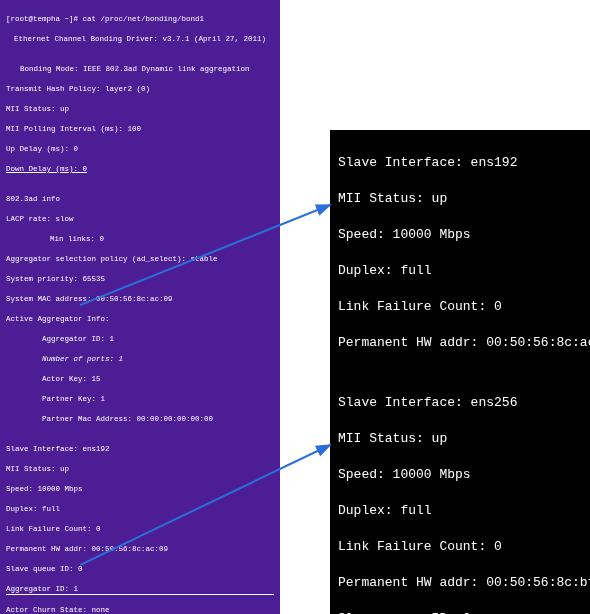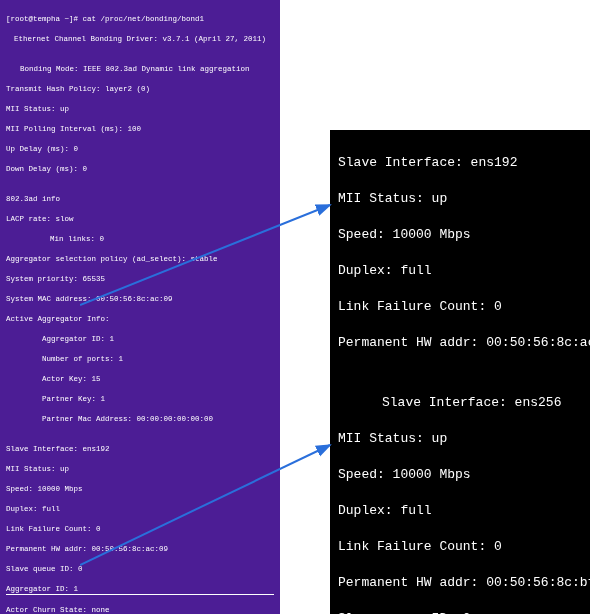--- a/index.html
+++ b/index.html
@@ -66,31 +66,31 @@
 
 <div class="terminal-left">
 <span style="display: block;">[root@tempha ~]# cat /proc/net/bonding/bond1</span>
 <span style="display: block; text-align: center;">Ethernet Channel Bonding Driver: v3.7.1 (April 27, 2011)</span>
 <span style="display: block;"></span>
 <span style="display: block; padding-left: 14px;">Bonding Mode: IEEE 802.3ad Dynamic link aggregation</span>
 <span style="display: block;">Transmit Hash Policy: layer2 (0)</span>
 <span style="display: block;">MII Status: up</span>
 <span style="display: block;">MII Polling Interval (ms): 100</span>
 <span style="display: block;">Up Delay (ms): 0</span>
-<span style="display: block;">Down Delay (ms): 0</span>
+<span style="display: block; text-decoration: underline;">Down Delay (ms): 0</span>
 <span style="display: block;"></span>
 <span style="display: block;">802.3ad info</span>
 <span style="display: block;">LACP rate: slow</span>
 <span style="display: block; padding-left: 44px;">Min links: 0</span>
 <span style="display: block;">Aggregator selection policy (ad_select): stable</span>
 <span style="display: block;">System priority: 65535</span>
 <span style="display: block;">System MAC address: 00:50:56:8c:ac:09</span>
 <span style="display: block;">Active Aggregator Info:</span>
 <span style="display: block;">        Aggregator ID: 1</span>
-<span style="display: block;">        Number of ports: 1</span>
+<span style="display: block; font-style: italic;">        Number of ports: 1</span>
 <span style="display: block;">        Actor Key: 15</span>
 <span style="display: block;">        Partner Key: 1</span>
 <span style="display: block;">        Partner Mac Address: 00:00:00:00:00:00</span>
 <span style="display: block;"></span>
 <span style="display: block;">Slave Interface: ens192</span>
 <span style="display: block;">MII Status: up</span>
 <span style="display: block;">Speed: 10000 Mbps</span>
 <span style="display: block;">Duplex: full</span>
 <span style="display: block;">Link Failure Count: 0</span>
 <span style="display: block;">Permanent HW addr: 00:50:56:8c:ac:09</span>
@@ -140,21 +140,21 @@
 <span style="display: block;">MII Status: up</span>
 <span style="display: block;">Speed: 10000 Mbps</span>
 <span style="display: block;">Duplex: full</span>
 <span style="display: block;">Link Failure Count: 0</span>
 <span style="display: block;">Permanent HW addr: 00:50:56:8c:ac:09</span>
 <span style="display: block;">Slave queue ID: 0</span>
 <span class="agg-box" style="display: block;">Aggregator ID: 1</span>
 </div>
 
 <div class="callout callout2">
-<span style="display: block; margin-left: 44px;">Slave Interface: ens256</span>
+<span style="display: block;">Slave Interface: ens256</span>
 <span style="display: block;">MII Status: up</span>
 <span style="display: block;">Speed: 10000 Mbps</span>
 <span style="display: block;">Duplex: full</span>
 <span style="display: block;">Link Failure Count: 0</span>
 <span style="display: block;">Permanent HW addr: 00:50:56:8c:bf:ee</span>
 <span style="display: block;">Slave queue ID: 0</span>
 
 </div>
 
 <svg class="arrow" style="left:80px;top:200px;width:260px;height:110px" viewBox="0 0 260 110">

